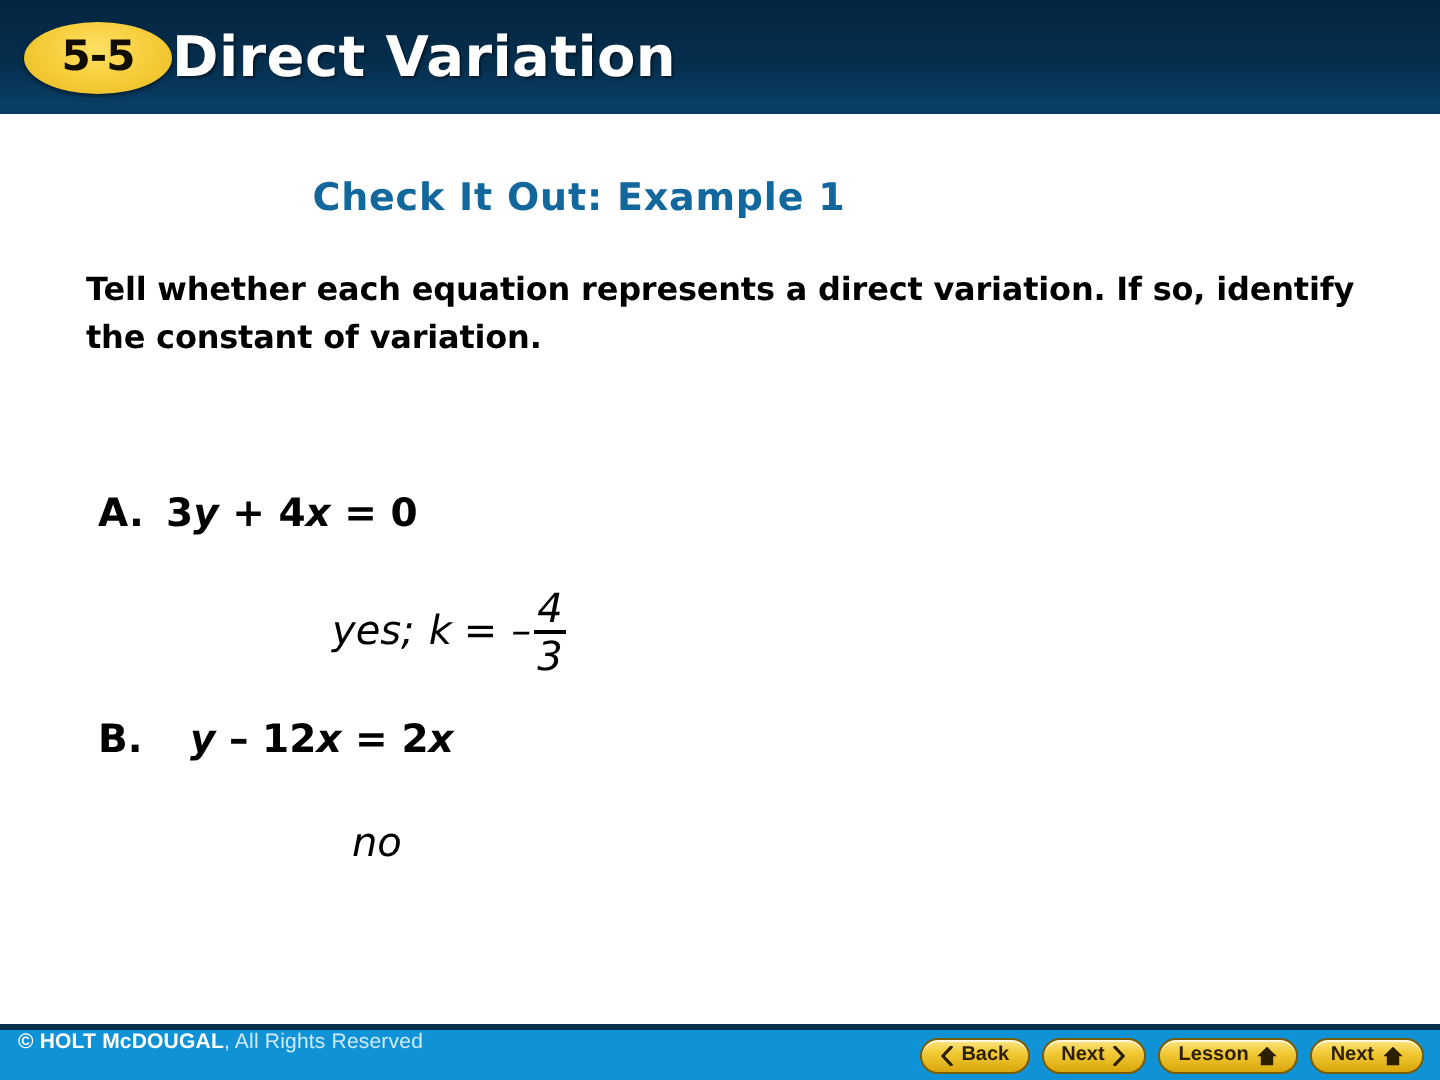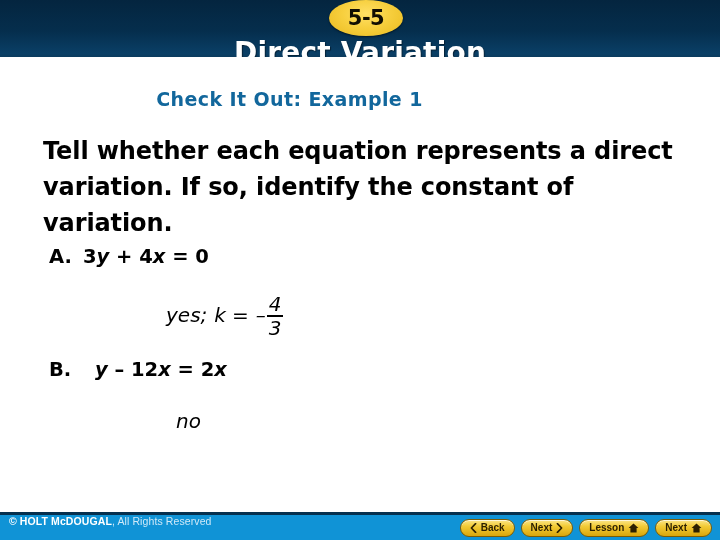--- a/index.html
+++ b/index.html
@@ -18,21 +18,20 @@
   
   #slide-header {
     position: absolute;
     left: 0; top: 0;
     width: 720px;
     height: 57px;
     background: linear-gradient(to bottom, #04253f 0%, #052e4d 55%, #0a3f66 94%, #0b3b5e 100%);
     display: flex;
     align-items: center;
     overflow: hidden;
-    flex-direction: column;
   }
   #lesson-badge {
     width: 74px;
     height: 36px;
     margin-left: 12px;
     border-radius: 50%;
     background: radial-gradient(ellipse at 50% 38%, #ffe066 0%, #f7cf3e 45%, #e9b91d 100%);
     box-shadow: 0 1px 2px rgba(0,0,0,0.55);
     display: flex;
     align-items: center;
@@ -81,22 +80,22 @@
     letter-spacing: 0.4px;
   }
 
   #problem-prompt {
     position: absolute;
     left: 43px;
     top: 76px;
     width: 645px;
     font-family: "DejaVu Sans", sans-serif;
     font-weight: bold;
-    font-size: 24px;
-    line-height: 36px;
+    font-size: 16px;
+    line-height: 24px;
     color: #000000;
     letter-spacing: -0.1px;
   }
 
   .part-row {
     position: absolute;
     display: flex;
     align-items: baseline;
     font-family: "DejaVu Sans", sans-serif;
     font-weight: bold;

